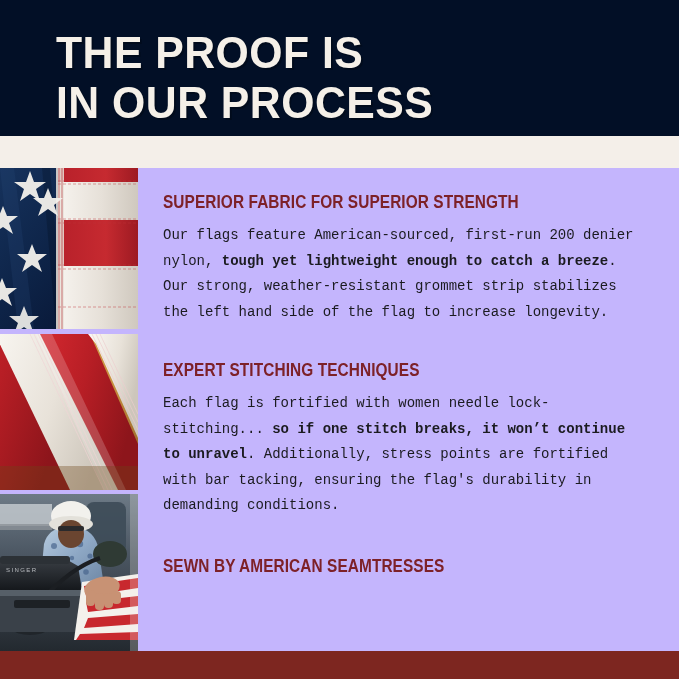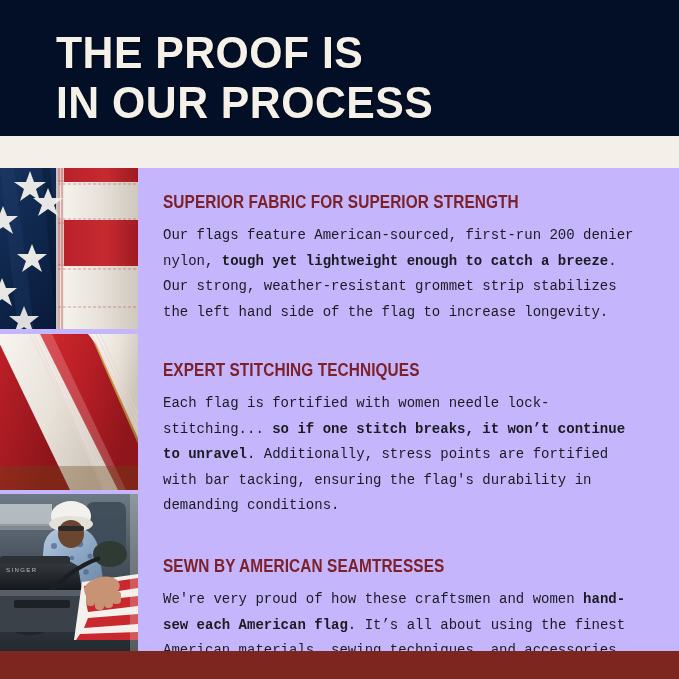--- a/index.html
+++ b/index.html
@@ -297,19 +297,18 @@
         <div class="block-body"><span>Our flags feature American-sourced, first-run 200 denier nylon, </span><b>tough yet lightweight enough to catch a breeze</b><span>. Our strong, weather-resistant grommet strip stabilizes the left hand side of the flag to increase longevity.</span></div>
       </div>
 
       <div class="block block-2">
         <div class="block-heading">EXPERT STITCHING TECHNIQUES</div>
         <div class="block-body"><span>Each flag is fortified with women needle lock-stitching... </span><b>so if one stitch breaks, it won’t continue to unravel</b><span>. Additionally, stress points are fortified with bar tacking, ensuring the flag's durability in demanding conditions.</span></div>
       </div>
 
       <div class="block block-3">
         <div class="block-heading">SEWN BY AMERICAN SEAMTRESSES</div>
-        <div class="block-body"><span>We're very proud of how these craftsmen and women </span><b>hand-sew each American flag</b><span>. It’s all about using the finest American materials, sewing techniques, and accessories.</span></div>
       </div>
     </div>
   </div>
 
   <div class="bottom-bar"></div>
 </div>
 
 </body></html>

